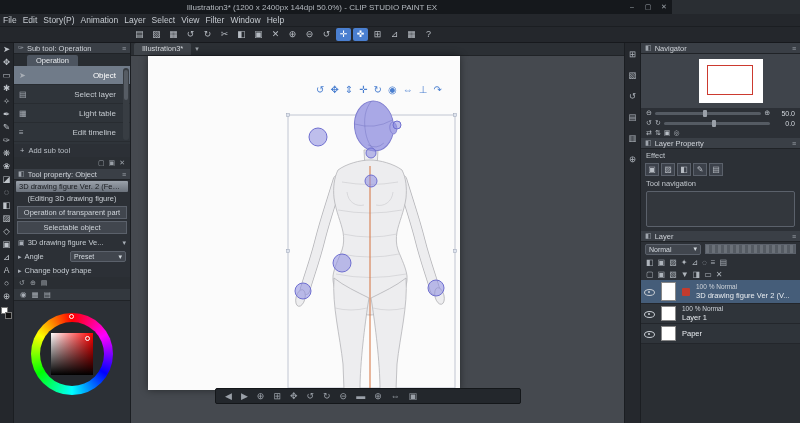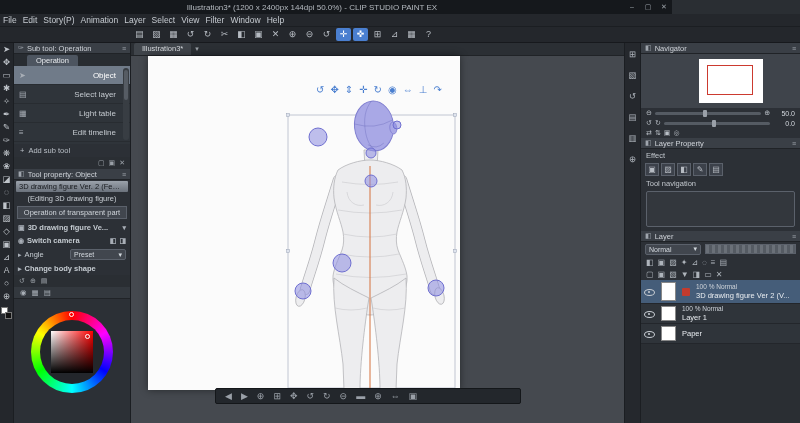--- a/index.html
+++ b/index.html
@@ -40,21 +40,21 @@
   .st-row.on{background:#707b89;color:#fff;}
   .st-scroll{position:absolute;right:1px;top:2px;width:6px;height:72px;background:#383d43;border-radius:3px;}
   .st-scroll .thumbv{position:absolute;left:1px;top:2px;width:4px;height:30px;background:#565c64;border-radius:2px;}
   .st-add{height:13px;display:flex;align-items:center;gap:4px;padding:0 6px;font-size:7.5px;color:#b9bfc6;flex:0 0 auto;}
   .st-mini{height:12px;display:flex;align-items:center;justify-content:flex-end;gap:4px;padding:0 5px;font-size:7px;color:#9aa0a7;flex:0 0 auto;background:#2a2e33;}
   .tp-name{margin:1px 2px;height:11px;line-height:11px;background:linear-gradient(#9ba2ab,#6b727c);color:#15181c;font-size:7.5px;padding:0 3px;border-radius:1px;white-space:nowrap;overflow:hidden;text-overflow:ellipsis;flex:0 0 auto;}
   .tp-edit{height:11px;line-height:11px;text-align:center;font-size:7.5px;color:#c9ced4;flex:0 0 auto;}
   .tp-btns{padding:2px 3px;display:flex;flex-direction:column;gap:2px;flex:0 0 auto;}
   .tp-btn{height:13px;background:#41464e;border:1px solid #5b616b;border-radius:0;color:#ced3d9;font-size:7.5px;display:flex;align-items:center;justify-content:center;white-space:nowrap;overflow:hidden;}
   .tp-row{display:flex;align-items:center;gap:3px;padding:0 4px;font-size:7.5px;color:#c5cbd1;flex:0 0 auto;}
-  .h13{height:13px;font-weight:bold;} .h15{height:15px;}
+  .h13{height:13px;} .h15{height:15px;}
   .tp-ic{font-size:7px;color:#a8aeb6;}
   .tp-right{margin-left:auto;display:flex;gap:3px;font-size:7px;color:#a8aeb6;}
   .sel{margin-left:auto;width:56px;height:11px;background:#41464e;border:1px solid #5b616b;border-radius:2px;display:flex;align-items:center;justify-content:space-between;padding:0 3px;font-size:7px;color:#d3d8de;}
   .tp-mini{height:12px;display:flex;align-items:center;gap:5px;padding:0 5px;font-size:7px;color:#9aa0a7;flex:0 0 auto;background:#2a2e33;}
   .cw-tabs{height:12px;display:flex;align-items:center;gap:5px;padding:0 6px;font-size:7.5px;color:#a9afb7;background:#33383e;border-bottom:1px solid #202327;flex:0 0 auto;}
   .cw-area{flex:1;position:relative;background:#2c3036;}
   .wheel{position:absolute;left:17px;top:12px;width:82px;height:82px;border-radius:50%;background:conic-gradient(from 0deg,#f00,#f0f,#00f,#0ff,#0f0,#ff0,#f00);}
   .wheel .hole{position:absolute;inset:9px;border-radius:50%;background:#23262b;}
   .sv{position:absolute;left:20px;top:20px;width:42px;height:42px;background:linear-gradient(to bottom,rgba(0,0,0,0),#000),linear-gradient(to right,#fff,#f00);}
   .hmark{position:absolute;left:38px;top:1px;width:5px;height:5px;border:1px solid #fff;border-radius:50%;background:#f00;}
@@ -226,35 +226,28 @@
   <div class="ph">
     <span class="phic">◧</span>
     <span>Tool property: Object</span>
     <span class="sp"></span>
     <span class="phic">≡</span>
   </div>
   <div class="tp-name">3D drawing figure Ver. 2 (Female)</div>
   <div class="tp-edit">(Editing 3D drawing figure)</div>
   <div class="tp-btns">
     <div class="tp-btn">Operation of transparent part</div>
+    <div class="tp-btn">Selectable object</div>
   </div>
   <div class="tp-row h13">
     <span class="tp-ic">▣</span>
     <span>3D drawing figure Ve...</span>
     <span class="tp-right">
         <span>▾</span>
       </span>
-  </div>
-  <div class="tp-row h13">
-    <span class="tp-ic">◉</span>
-    <span>Switch camera</span>
-    <span class="tp-right">
-      <span>◧</span>
-      <span>◨</span>
-    </span>
   </div>
   <div class="tp-row h15">
     <span class="tp-ic">▸</span>
     <span>Angle</span>
     <span class="sel">
       <span>Preset</span>
       <span>▾</span>
     </span>
   </div>
   <div class="tp-row h13">

